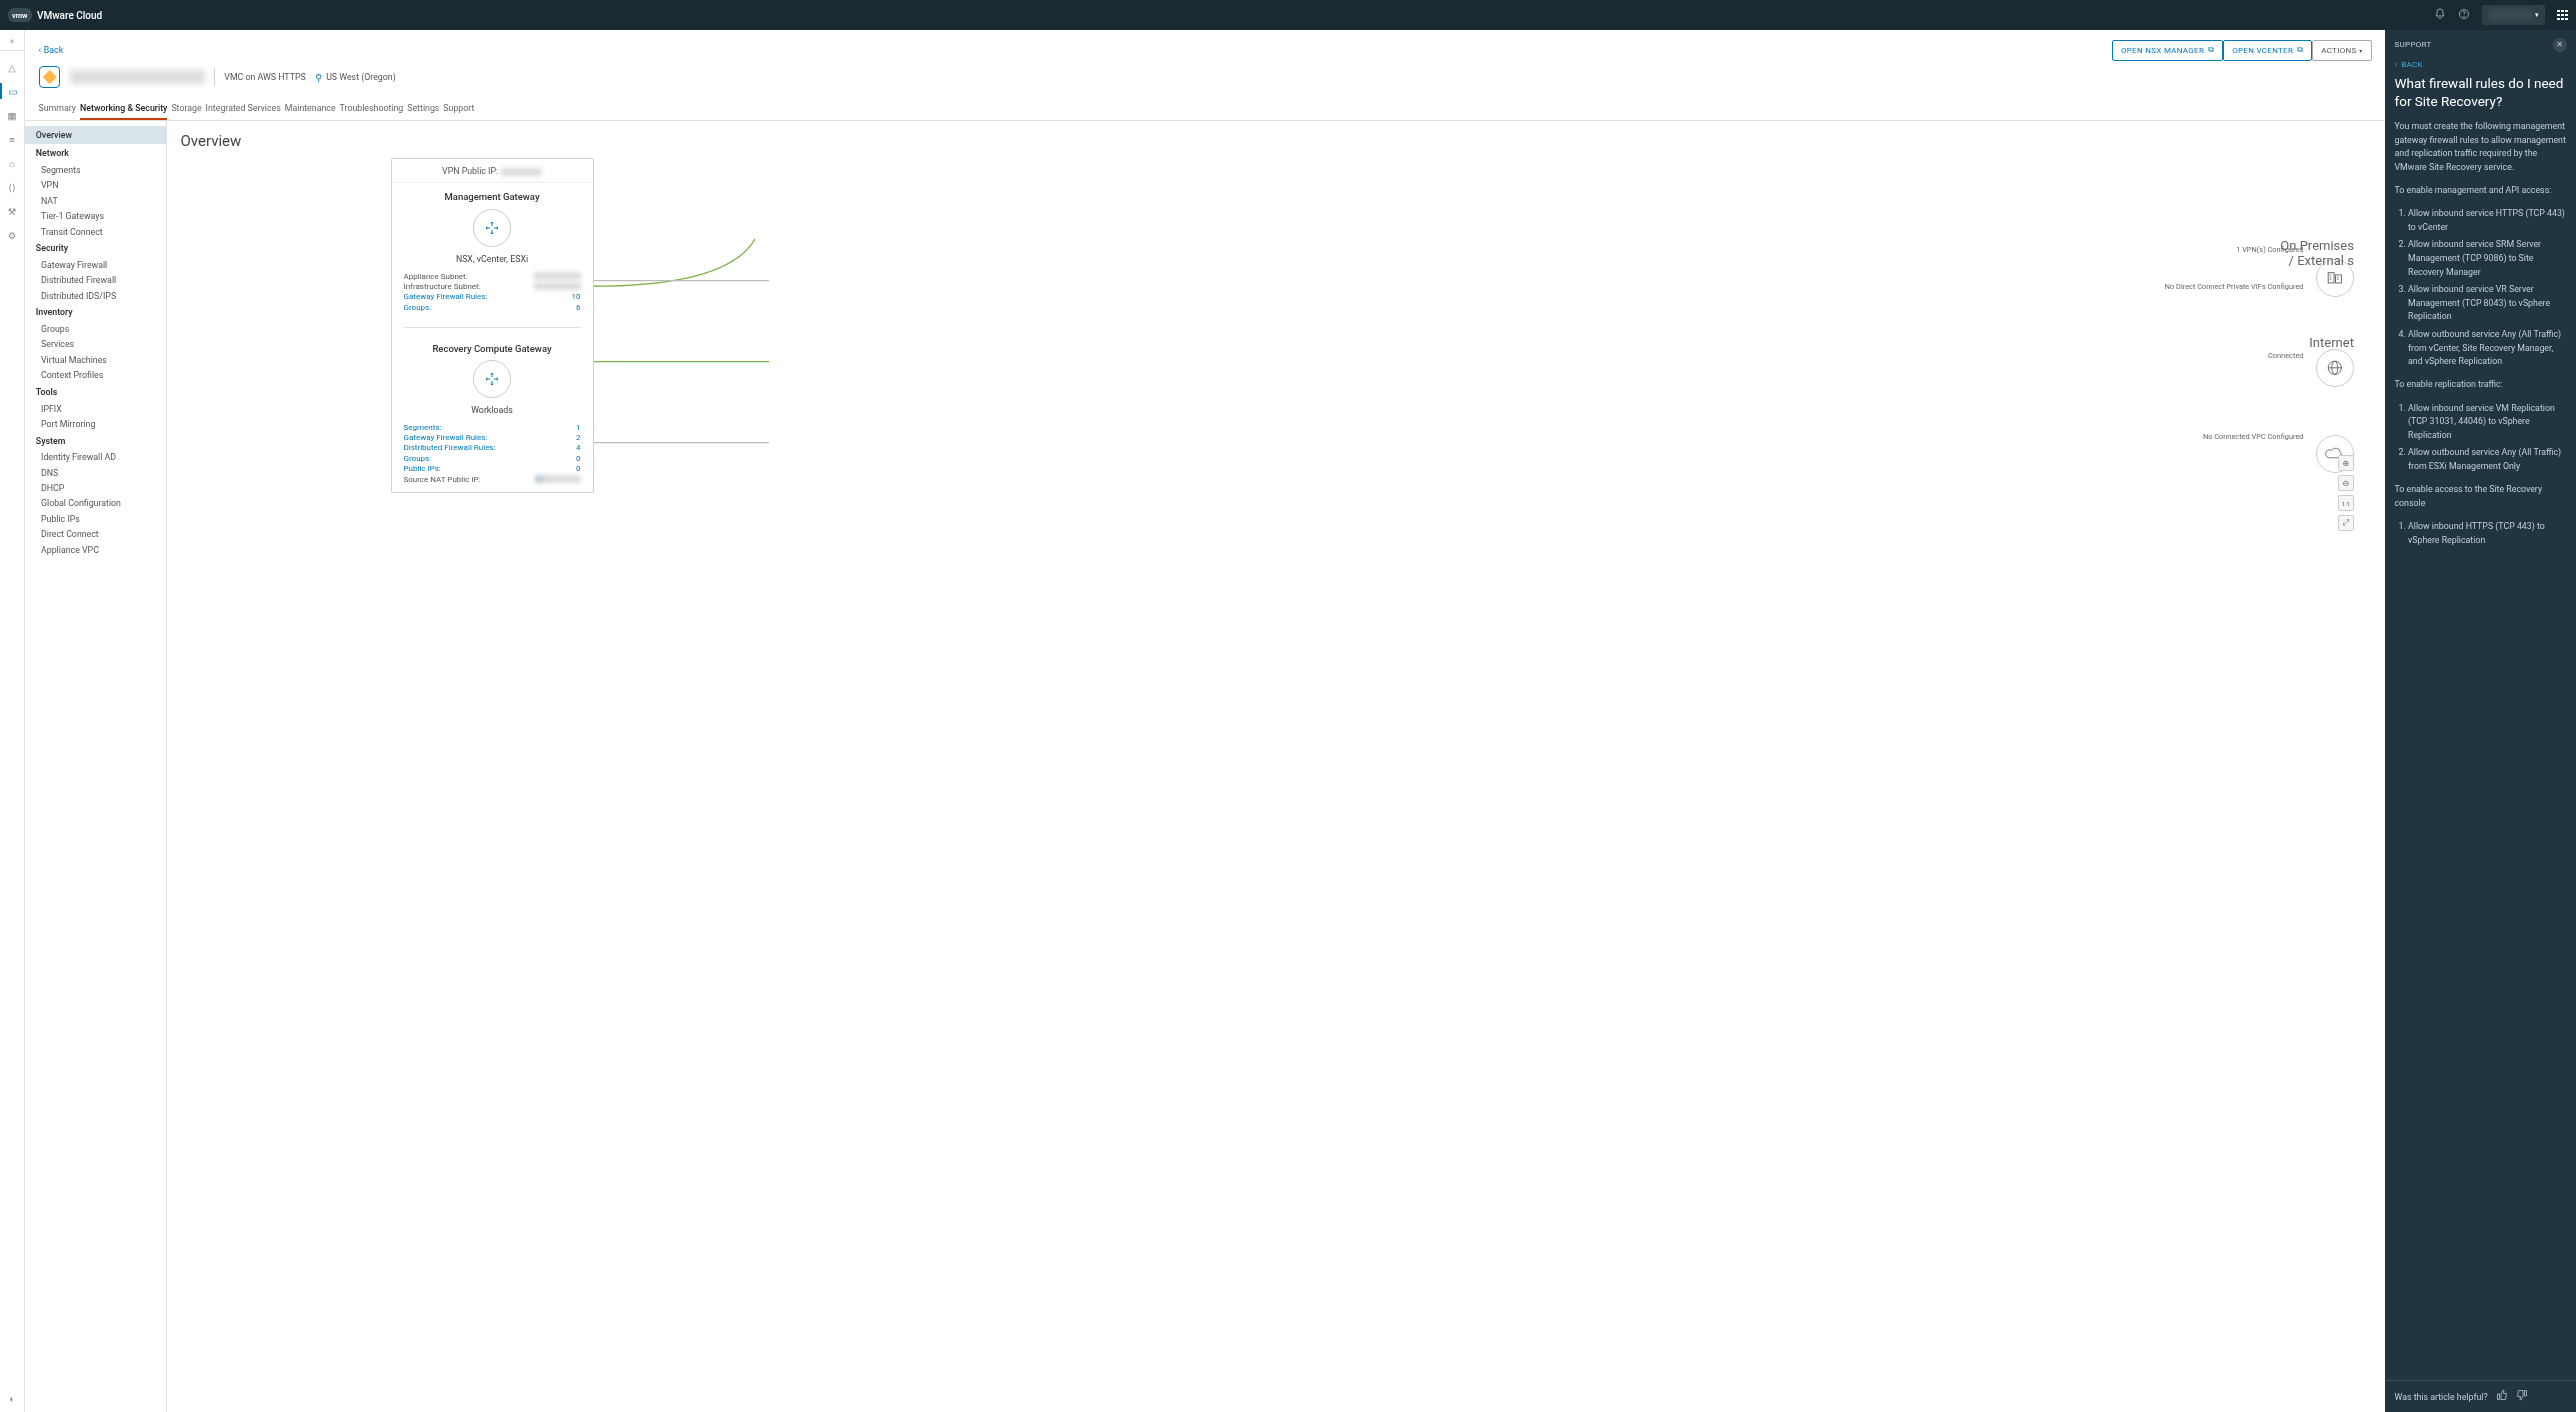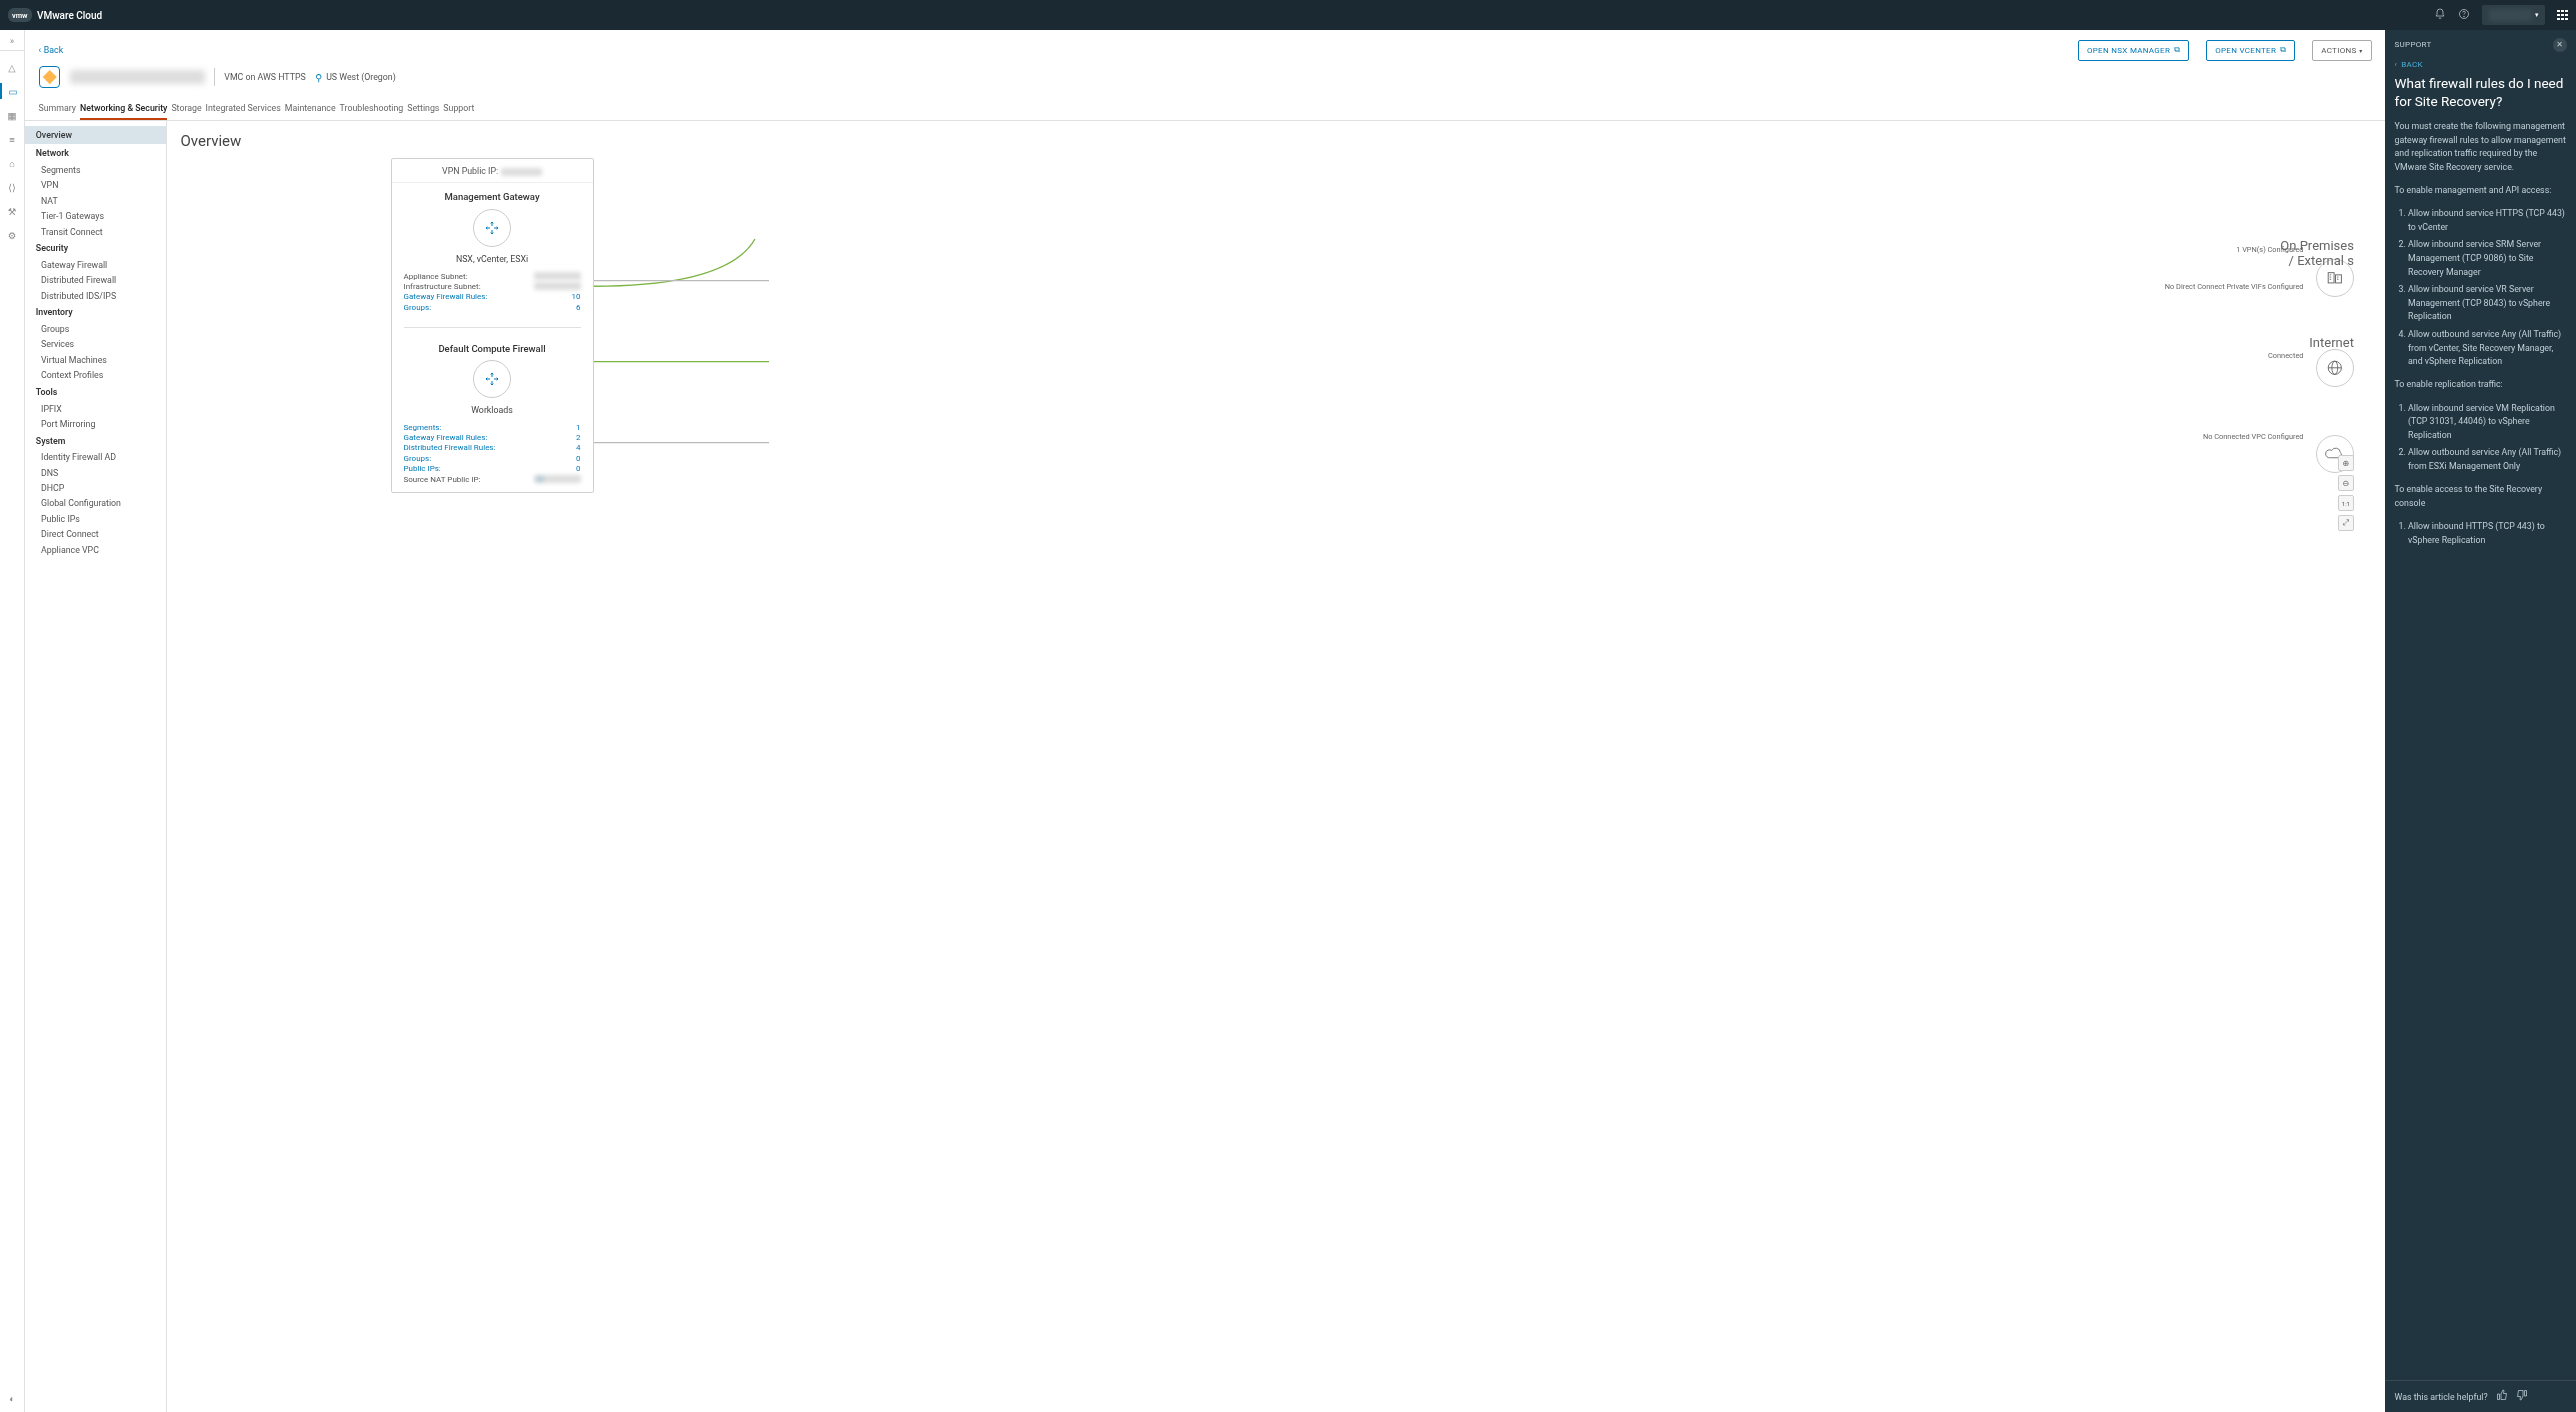--- a/index.html
+++ b/index.html
@@ -15,21 +15,21 @@
 .grid-apps span { background: #fff; }
 .shell { display: flex; height: calc(100vh - 30px); }
 .rail { width: 25px; background: #fff; border-right: 0.7px solid #e0e0e0; display: flex; flex-direction: column; align-items: center; padding-top: 5.4px; gap: 8px; color: #888; }
 .rail .collapse { font-size: 9.5px; padding-bottom: 4px; border-bottom: 0.7px solid #e0e0e0; width: 100%; text-align: center; }
 .rail .ritem { width: 100%; height: 16px; display: flex; align-items: center; justify-content: center; font-size: 9.5px; cursor: pointer; }
 .rail .ritem.active { border-left: 2px solid #0079b8; color: #0079b8; }
 .rail-bottom { margin-top: auto; margin-bottom: 8px; font-size: 9.5px; }
 .main { flex: 1; display: flex; flex-direction: column; overflow: hidden; }
 .header-row { display: flex; align-items: center; padding: 9.5px 13.5px 0 13.5px; gap: 10.8px; }
 .back-link { color: #0079b8; font-size: 8.8px; cursor: pointer; display: flex; align-items: center; gap: 2.7px; }
-.header-actions { margin-left: auto; display: flex; gap: 17px; }
+.header-actions { margin-left: auto; display: flex; gap: 0; }
 .btn-outline { border: 0.7px solid #0079b8; color: #0079b8; background: #fff; padding: 4.7px 8px; font-size: 8px; letter-spacing: 0.3px; cursor: pointer; border-radius: 2px; display: flex; align-items: center; gap: 4px; }
 .btn-outline-grey { border: 0.7px solid #aaa; color: #555; background: #fff; padding: 4.7px 8px; font-size: 8px; letter-spacing: 0.3px; cursor: pointer; border-radius: 2px; display: flex; align-items: center; gap: 2.7px; }
 .title-row { display: flex; align-items: center; padding: 5.4px 13.5px; gap: 9.5px; }
 .hex-icon { width: 21.6px; height: 21.6px; border: 1.4px solid #0079b8; border-radius: 4px; display: flex; align-items: center; justify-content: center; }
 .hex-inner { width: 9.5px; height: 9.5px; background: #ffb74d; transform: rotate(45deg); }
 .sddc-name-blur { width: 135px; height: 13.5px; background: #ddd; filter: blur(3.4px); border-radius: 2px; }
 .divider-v { width: 0.7px; height: 17.6px; background: #ccc; }
 .meta-text { font-size: 8.8px; color: #555; display: flex; align-items: center; gap: 4px; }
 .loc-pin { color: #0079b8; font-size: 9.5px; }
 .tabs { display: flex; gap: 4px; padding: 4px 13.5px 0 13.5px; border-bottom: 0.7px solid #e0e0e0; font-size: 8.8px; color: #666; }
@@ -250,21 +250,21 @@
                     <span class="v">10</span>
                   </div>
                   <div class="kv-row">
                     <span class="k link">Groups:</span>
                     <span class="v">6</span>
                   </div>
                 </div>
             </div>
             <div class="gw-divider"></div>
             <div class="gw-section">
-              <div class="gw-title">Default Compute Firewall</div>
+              <div class="gw-title">Recovery Compute Gateway</div>
               <div class="gw-icon-circle">
                 <svg width="16" height="16" viewBox="0 0 24 24" fill="none" stroke="#0079b8" stroke-width="1.5">
                     <path d="M12 3v6M12 15v6M3 12h6M15 12h6"></path>
                     <path d="M10 5l2-2 2 2M10 19l2 2 2-2M5 10l-2 2 2 2M19 10l2 2-2 2"></path>
                   </svg>
               </div>
               <div class="gw-sub">Workloads</div>
               <div id="compute-rows">
                   <div class="kv-row">
                     <span class="k link">Segments:</span>

